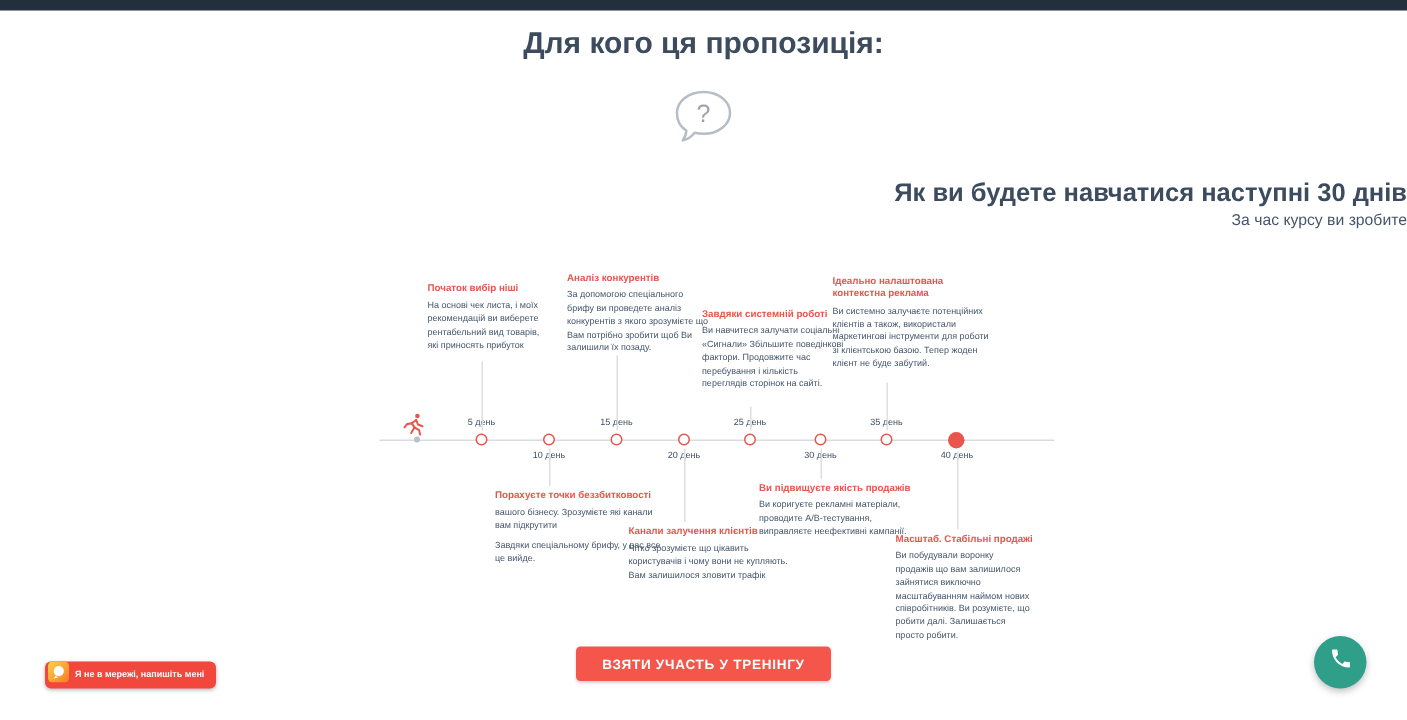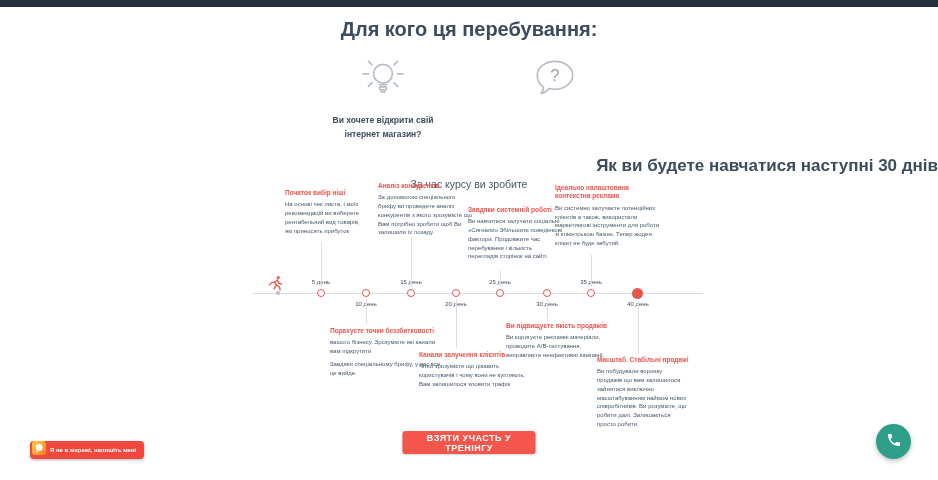--- a/index.html
+++ b/index.html
@@ -22,21 +22,21 @@
   .features { display:flex; justify-content:center; gap:24px; margin-top:9px; }
   .feature { width:148px; display:flex; flex-direction:column; align-items:center; }
   .feature .f-icon { height:54px; display:flex; align-items:flex-end; justify-content:center; }
   .feature .f-label {
     margin-top:9px; font-size:8.5px; line-height:1.65;
     color:#3c4b5d; text-align:center; max-width:126px; font-weight:600;
   }
 
   
   .learn-title { margin-top:15px; text-align:right; font-size:17px; font-weight:600; color:#3c4b5d; }
-  .learn-sub { margin-top:2px; text-align:center; font-size:10.5px; color:#46566b; }
+  .learn-sub { margin-top:2px; text-align:right; font-size:10.5px; color:#46566b; }
 
   
   .timeline { position:absolute; left:0; top:175px; width:938px; height:252px; }
   .tl-line { position:absolute; left:253px; top:118px; width:450px; height:1px; background:#d9dcdd; }
   .tl-start-dot { position:absolute; left:276px; top:116px; width:4px; height:4px; border-radius:50%; background:#b9c0c6; }
   .runner { position:absolute; left:267px; top:99px; }
   .dot {
     position:absolute; top:114px; width:8px; height:8px;
     border:1.5px solid #e8554d; background:#fff; border-radius:50%;
   }
@@ -50,21 +50,21 @@
   .vline { position:absolute; width:1px; background:#dcdfe1; }
 
   .ann { position:absolute; }
   .ann h4 { font-size:6.5px; font-weight:700; color:#e8554d; margin-bottom:3px; line-height:1.3; }
   .ann p { font-size:6px; color:#46566b; line-height:1.45; }
   .ann p + p { margin-top:4px; }
 
   
   .cta {
     position:absolute; left:50%; top:431px; transform:translateX(-50%);
-    width:133px; height:23px; background:#f4564c; color:#fff;
+    width:170px; height:23px; background:#f4564c; color:#fff;
     border:none; border-radius:3px; font-family:inherit;
     font-size:9px; font-weight:700; letter-spacing:.5px; cursor:pointer;
     box-shadow:0 1px 2px rgba(0,0,0,.18);
   }
 
   
   .offline {
     position:absolute; left:30px; top:441px; height:18px;
     background:#f2473d; border-radius:4px;
     display:flex; align-items:center; gap:4px; padding:2px 8px 2px 2px;
@@ -80,41 +80,24 @@
     box-shadow:0 2px 5px rgba(0,0,0,.25); cursor:pointer;
   }
 </style>
 </head>
 <body>
 
 <div class="page">
 
   <div class="topbar"></div>
 
-  <h2 class="who-title">Для кого ця перебування:</h2>
+  <h2 class="who-title">Для кого ця пропозиція:</h2>
 
   <div class="features">
 
-    <div class="feature">
-      <span class="f-icon">
-        <svg width="50" height="50" viewBox="0 0 48 48" fill="none" stroke="#b6bdc5" stroke-width="1.6" stroke-linecap="round">
-          <circle cx="24" cy="19" r="9"></circle>
-          <path d="M20.5 29.5h7"></path>
-          <rect x="20.5" y="31.5" width="7" height="3" rx="1.5"></rect>
-          <path d="M22 36.5h4"></path>
-          <path d="M10 19h-5"></path>
-            <path d="M38 19h5"></path>
-          <path d="M13.5 10.5l-3.5-3.5"></path>
-            <path d="M34.5 10.5l3.5-3.5"></path>
-          <path d="M13.5 27.5l-3.5 3.5"></path>
-            <path d="M34.5 27.5l3.5 3.5"></path>
-        </svg>
-      </span>
-      <div class="f-label">Ви хочете відкрити свій інтернет магазин?</div>
-    </div>
 
 
     <div class="feature">
       <span class="f-icon">
         <svg width="52" height="50" viewBox="0 0 48 48" fill="none" stroke="#b6bdc5" stroke-width="1.6" stroke-linecap="round" stroke-linejoin="round">
           <path d="M24 7c9.4 0 17 6 17 13.4S33.4 33.8 24 33.8c-2 0-3.9-.25-5.7-.7-2 2.6-4.6 4.3-7.6 4.9 1.4-1.8 2.2-3.9 2.3-6.2C9.1 29.4 7 25.4 7 20.4 7 13 14.6 7 24 7z"></path>
           <text x="24" y="26" font-size="16" fill="#9aa3ad" stroke="none" text-anchor="middle" font-family="Liberation Sans, sans-serif">?</text>
         </svg>
       </span>
     </div>

